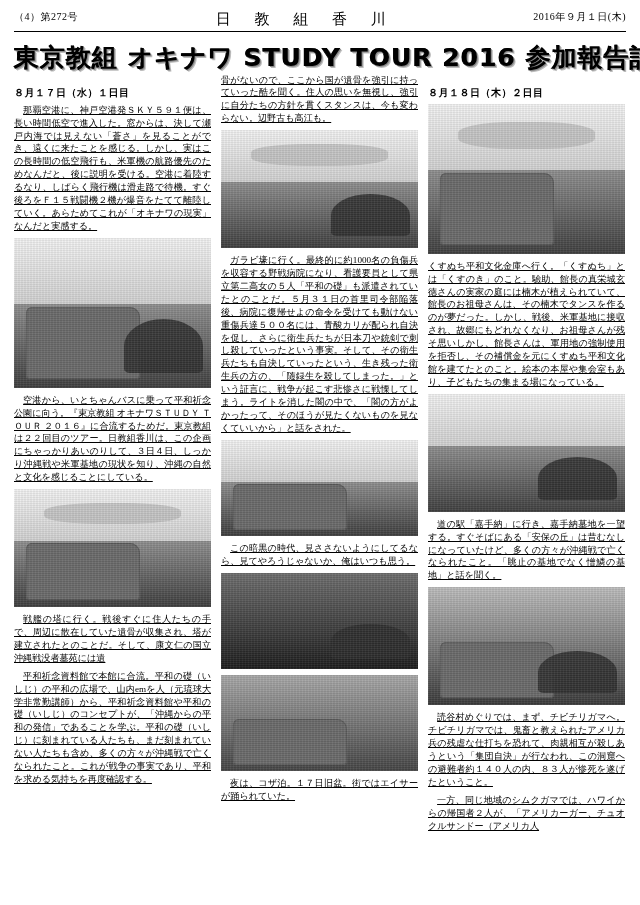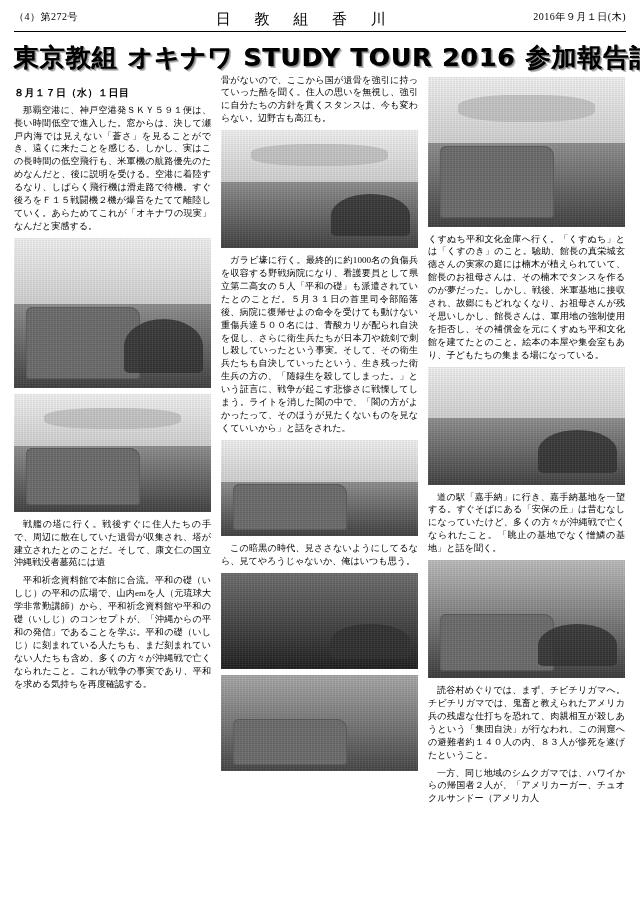--- a/index.html
+++ b/index.html
@@ -86,20 +86,21 @@
   }
   .col {
     width: 197px;
     font-size: 9.1px;
     line-height: 1.42;
     text-align: justify;
   }
   .col p {
     margin: 0 0 5px 0;
     text-indent: 1em;
+    text-decoration: underline;
   }
   .col p.noindent { text-indent: 0; }
   .subhead {
     font-size: 10px;
     font-weight: bold;
     margin: 12px 0 4px 0;
     letter-spacing: 0.5px;
   }
 
   
@@ -181,20 +182,21 @@
     <div class="col">
       <div class="subhead">８月１７日（水）１日目</div>
       <p>那覇空港に、神戸空港発ＳＫＹ５９１便は、長い時間低空で進入した。窓からは、決して瀬戸内海では見えない「蒼さ」を見ることができ、遠くに来たことを感じる。しかし、実はこの長時間の低空飛行も、米軍機の航路優先のためなんだと、後に説明を受ける。空港に着陸するなり、しばらく飛行機は滑走路で待機。すぐ後ろをＦ１５戦闘機２機が爆音をたてて離陸していく。あらためてこれが「オキナワの現実」なんだと実感する。</p>
       <div class="photo tall">
         <div class="sky"></div>
           <div class="ground"></div>
         <div class="blobA"></div>
           <div class="blobB"></div>
           <div class="grain"></div>
       </div>
+      <p>空港から、いとちゃんバスに乗って平和祈念公園に向う。『東京教組 オキナワＳＴＵＤＹ ＴＯＵＲ ２０１６』に合流するためだ。東京教組は２２回目のツアー。日教組香川は、この企画にちゃっかりあいのりして、３日４日、しっかり沖縄戦や米軍基地の現状を知り、沖縄の自然と文化を感じることにしている。</p>
       <div class="photo mid">
         <div class="sky"></div>
           <div class="ground"></div>
         <div class="blobC"></div>
           <div class="blobA"></div>
           <div class="grain"></div>
       </div>
       <p>戦艦の塔に行く。戦後すぐに住人たちの手で、周辺に散在していた遺骨が収集され、塔が建立されたとのことだ。そして、康文仁の国立沖縄戦没者墓苑には遺</p>
       <p>平和祈念資料館で本館に合流。平和の礎（いしじ）の平和の広場で、山内emを人（元琉球大学非常勤講師）から、平和祈念資料館や平和の礎（いしじ）のコンセプトが、「沖縄からの平和の発信」であることを学ぶ。平和の礎（いしじ）に刻まれている人たちも、まだ刻まれていない人たちも含め、多くの方々が沖縄戦で亡くなられたこと。これが戦争の事実であり、平和を求める気持ちを再度確認する。</p>
     </div>
@@ -219,23 +221,25 @@
       <div class="photo short">
         <div class="ground" style="height:100%;background:linear-gradient(#6d6d6d,#1d1d1d);"></div>
         <div class="blobB"></div>
           <div class="grain"></div>
       </div>
       <div class="photo short">
         <div class="ground" style="height:100%;background:linear-gradient(#a8a8a8,#454545);"></div>
         <div class="blobA"></div>
           <div class="grain"></div>
       </div>
+      <p>夜は、コザ泊。１７日旧盆。街ではエイサーが踊られていた。</p>
     </div>
 
     <div class="col">
+      <div class="subhead">８月１８日（木）２日目</div>
       <div class="photo tall">
         <div class="sky"></div>
           <div class="ground"></div>
         <div class="blobC"></div>
           <div class="blobA"></div>
           <div class="grain"></div>
       </div>
       <p class="noindent">くすぬち平和文化金庫へ行く。「くすぬち」とは「くすのき」のこと。驗助、館長の真栄城玄徳さんの実家の庭には楠木が植えられていて、館長のお祖母さんは、その楠木でタンスを作るのが夢だった。しかし、戦後、米軍基地に接収され、故郷にもどれなくなり、お祖母さんが残そ思いしかし、館長さんは、軍用地の強制使用を拒否し、その補償金を元にくすぬち平和文化館を建てたとのこと。絵本の本屋や集会室もあり、子どもたちの集まる場になっている。</p>
       <div class="photo mid">
         <div class="sky"></div>

